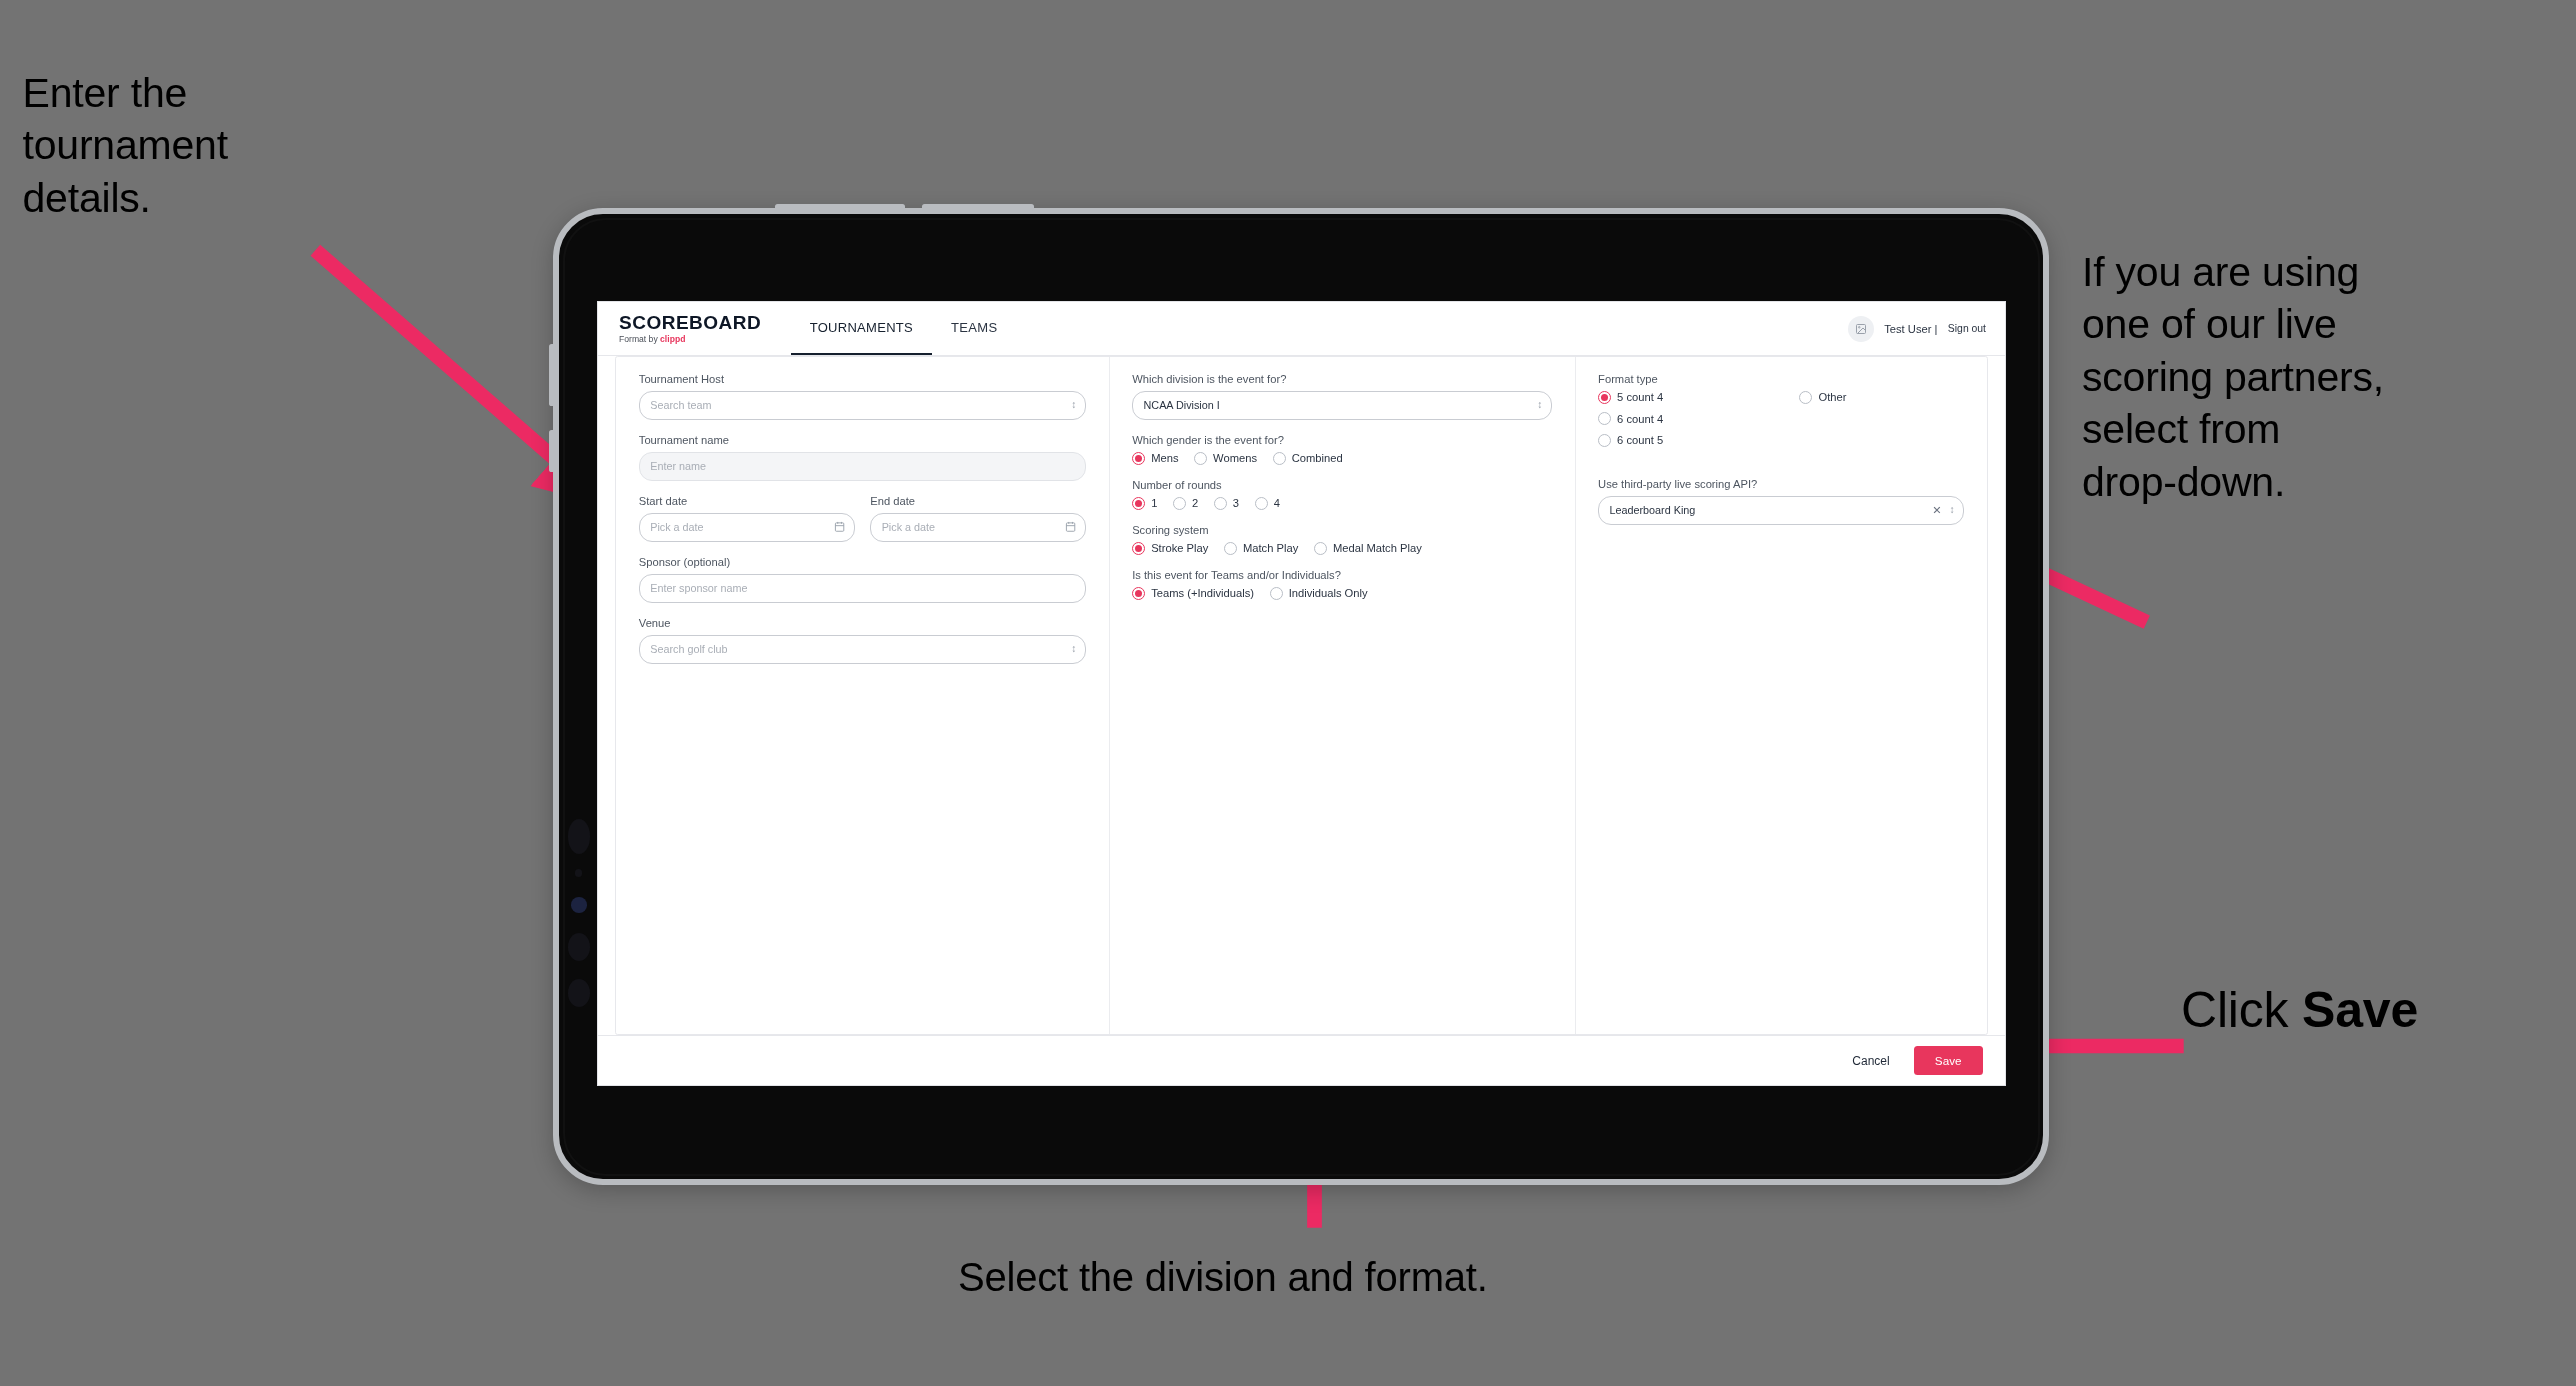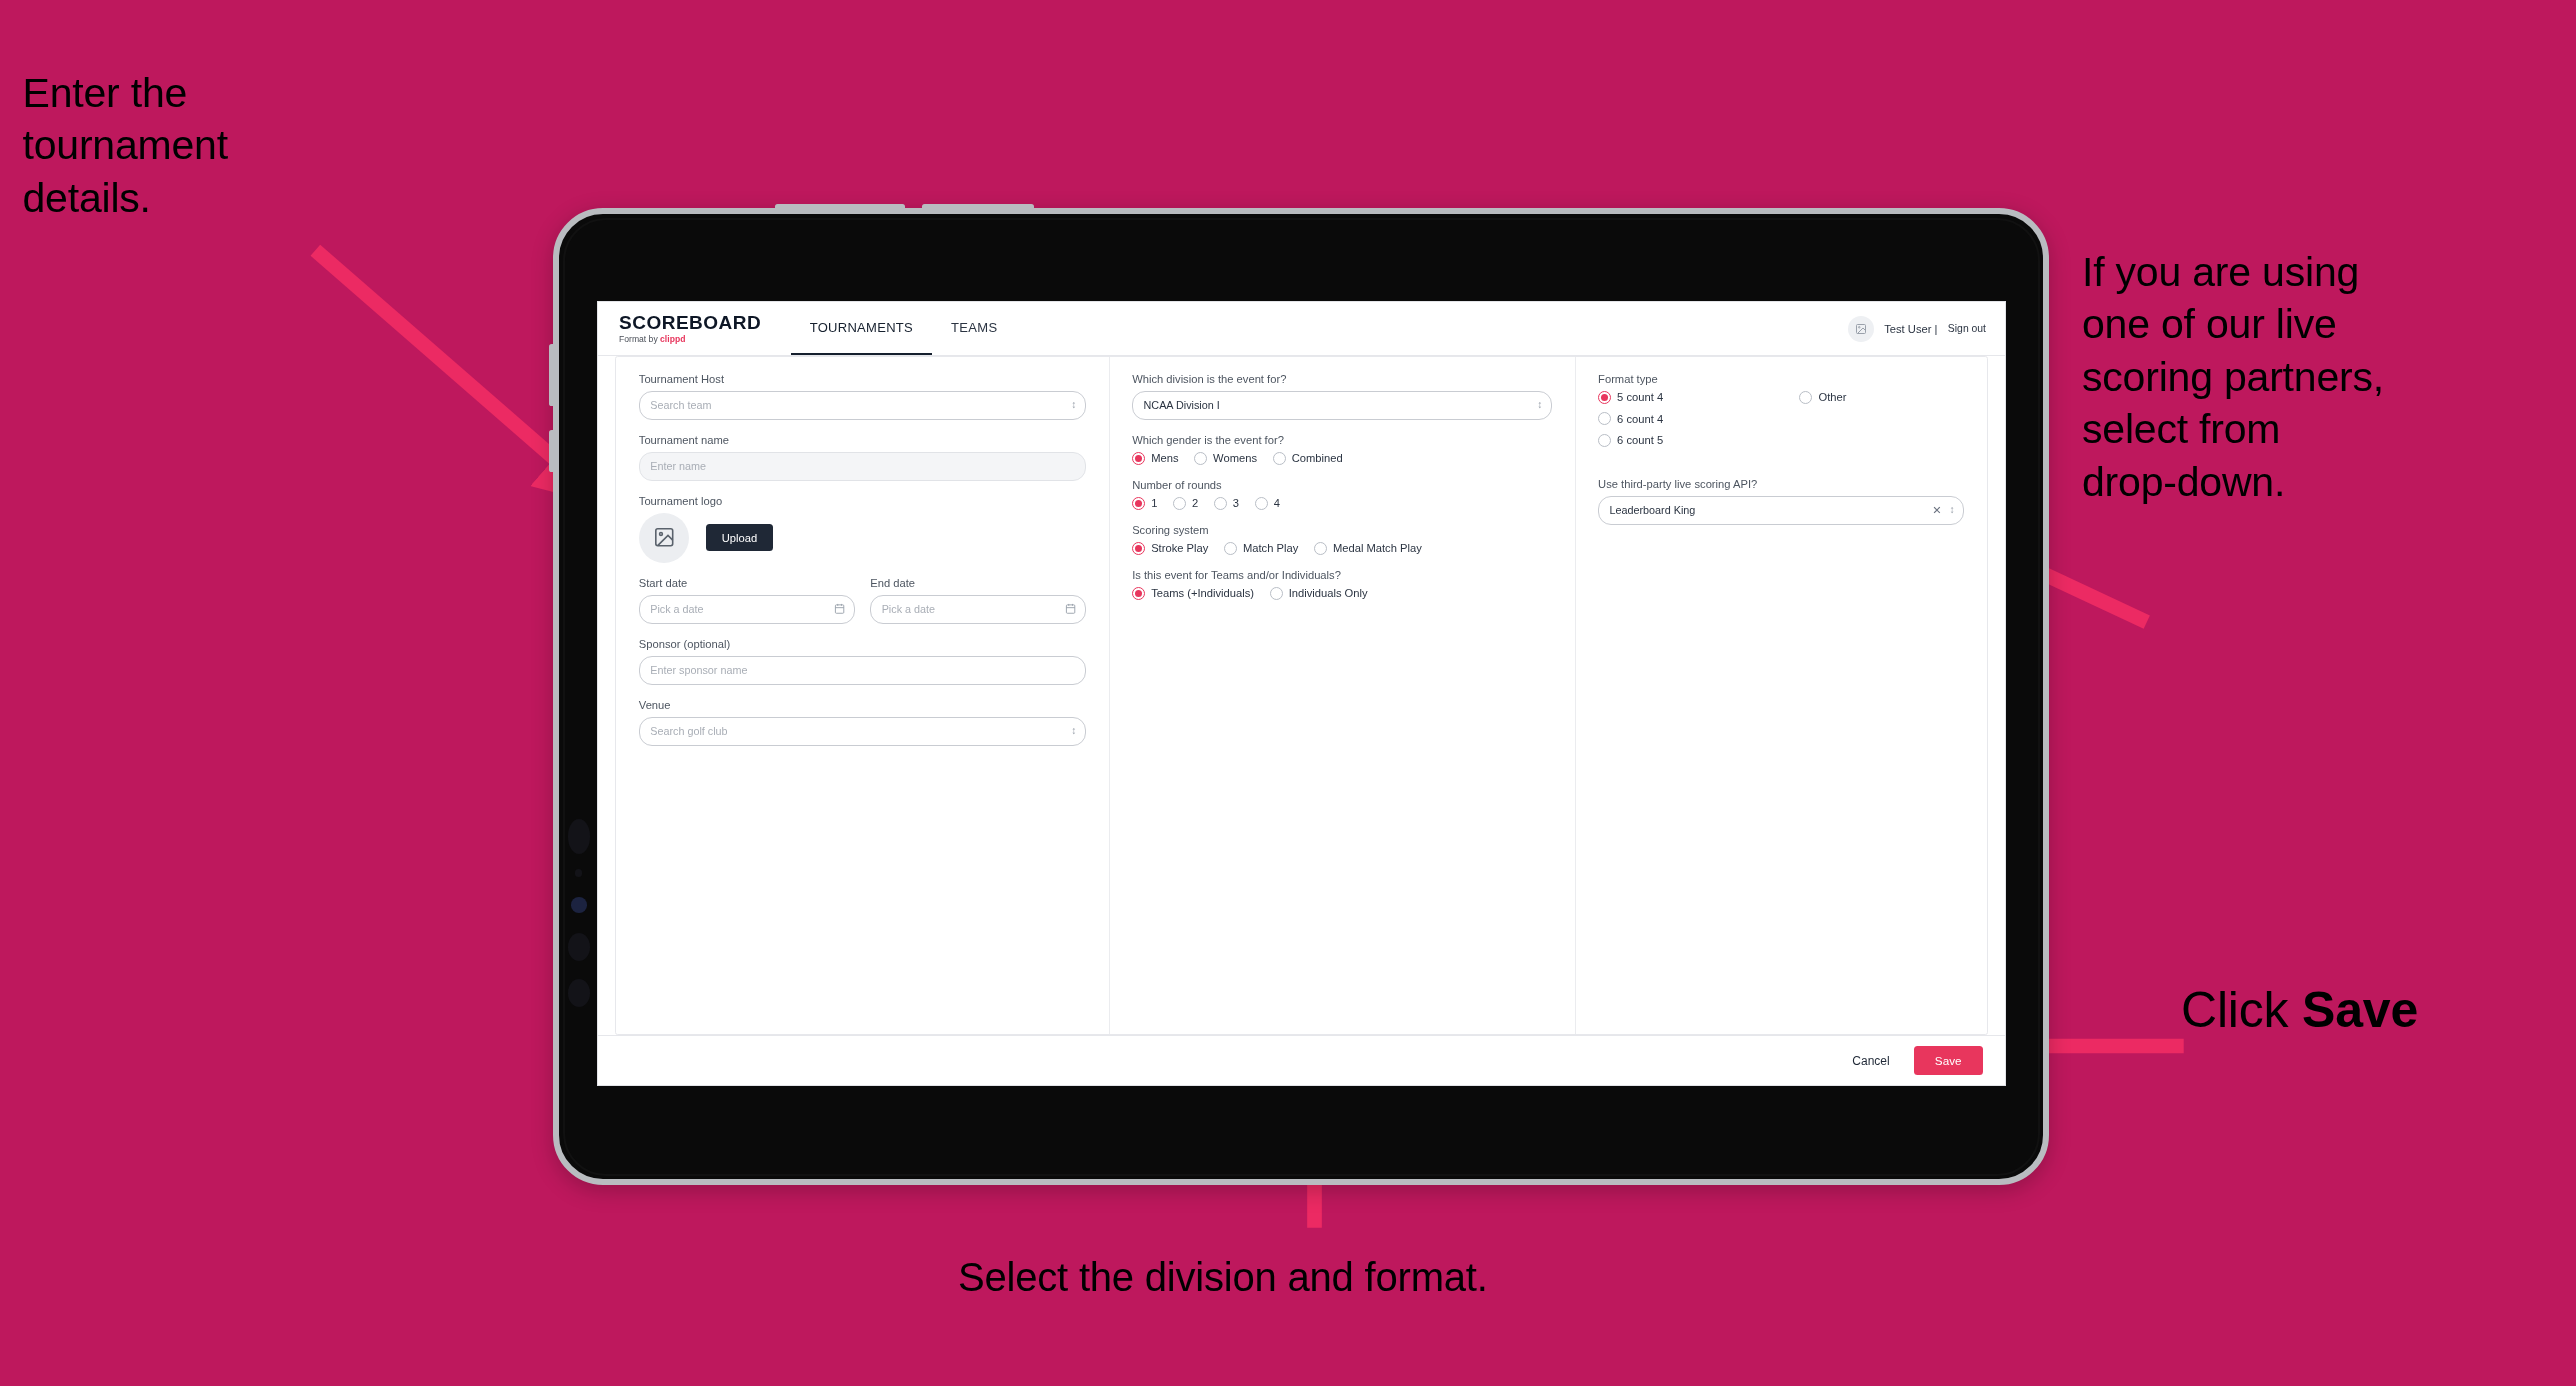--- a/index.html
+++ b/index.html
@@ -2,21 +2,21 @@
 <html style="font-size:14px"><head>
 <meta charset="utf-8">
 <style>
   * { box-sizing: border-box; margin: 0; padding: 0; }
   html, body {
     width: 2576px; height: 1386px;
     background: #ffffff;
     font-family: "Liberation Sans", sans-serif;
     overflow: hidden;
   }
-  .stage { position: relative; width: 2576px; height: 1386px; background:#be185d; }
+  .stage { position: relative; width: 2576px; height: 1386px; background:#737373; }
 
   
   .callout {
     position: absolute;
     color: #000;
     font-size: 41px;
     line-height: 1.28;
     font-weight: 400;
     letter-spacing: -0.2px;
     white-space: pre-line;
@@ -329,33 +329,20 @@
             </div>
           </div>
 
           <div class="f-group">
             <span class="f-label">Tournament name</span>
             <div class="input filled-grey">
               <span class="ph">Enter name</span>
             </div>
           </div>
 
-          <div class="f-group">
-            <span class="f-label">Tournament logo</span>
-            <div class="logo-row">
-              <div class="logo-circle">
-                <svg width="22.5" height="22.5" viewBox="0 0 24 24" fill="none" stroke="currentColor" stroke-width="1.7">
-                  <rect x="3" y="3" width="18" height="18" rx="2"></rect>
-                  <circle cx="8.5" cy="8.5" r="1.5"></circle>
-                  <path d="M21 15l-5-5L5 21"></path>
-                </svg>
-              </div>
-              <button class="upload-btn">Upload</button>
-            </div>
-          </div>
 
           <div class="f-group date-row">
             <div class="date-col">
               <span class="f-label">Start date</span>
               <div class="input">
                 <span class="ph">Pick a date</span>
                 <span class="tail">
                   <span>
                     <svg width="11.2" height="11.2" viewBox="0 0 24 24" fill="none" stroke="currentColor" stroke-width="2">
                       <rect x="3" y="4" width="18" height="18" rx="2"></rect>

